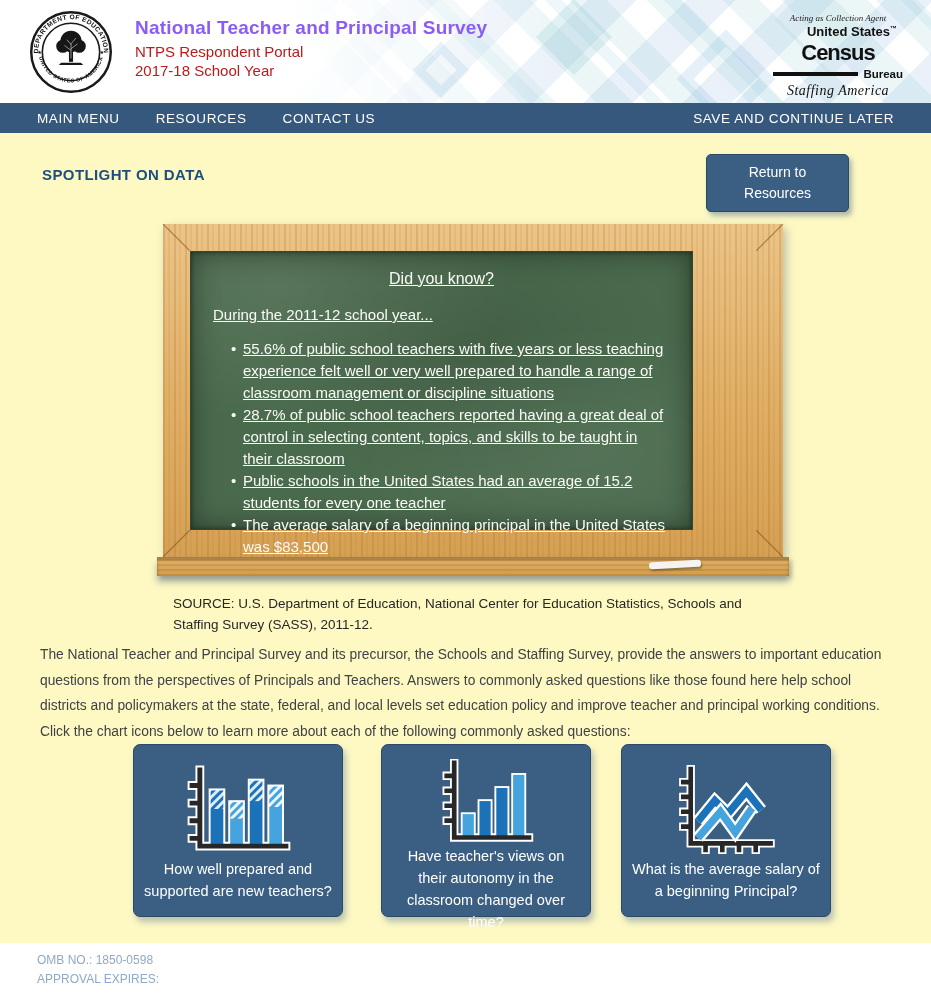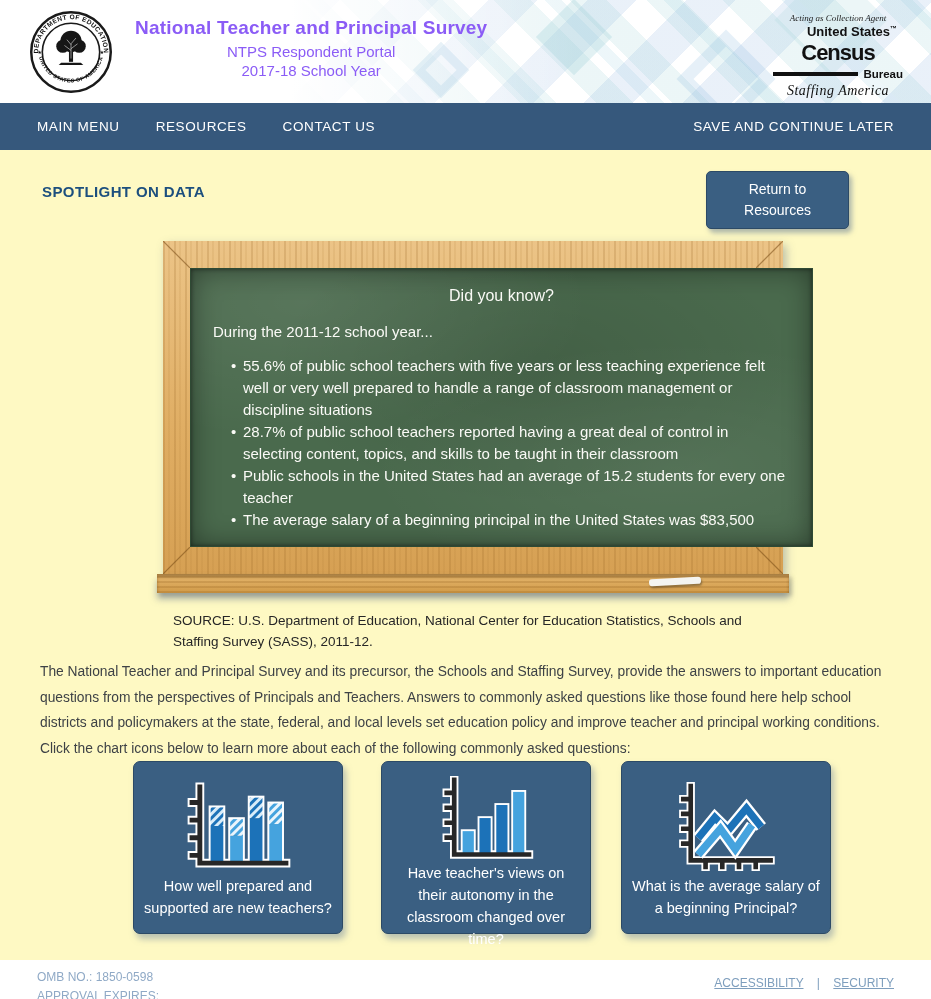--- a/index.html
+++ b/index.html
@@ -18,34 +18,34 @@
   }
   .dmd { position:absolute; transform:rotate(45deg); }
   .dmd1 { top:10px; right:330px; width:54px; height:54px; background:rgba(150,205,212,0.28); }
   .dmd2 { top:44px; right:170px; width:70px; height:70px; border:12px solid rgba(130,180,220,0.20); }
   .dmd3 { top:-20px; right:60px; width:80px; height:80px; background:rgba(160,210,216,0.20); }
   .dmd4 { top:50px; right:470px; width:40px; height:40px; border:9px solid rgba(150,195,225,0.22); }
 
   .seal { position:absolute; top:11px; left:30px; width:82px; height:82px; }
   .header-titles { position:absolute; top:17px; left:135px; }
   .header-title { font-size:19px; font-weight:bold; color:#8b5cf6; letter-spacing:0.2px; }
-  .header-sub { font-size:15px; color:#8b5cf6; margin-top:3px; line-height:19px;text-align:center; }
+  .header-sub { font-size:15px; color:#b91c1c; margin-top:3px; line-height:19px; }
 
   .census { position:absolute; top:13px; right:28px; width:130px; color:#111; }
   .census-tagline { font-family:"Liberation Serif", serif; font-style:italic; font-size:9px; text-align:center; color:#222; }
   .census-us { font-size:13px; font-weight:bold; text-align:right; padding-right:6px; margin-top:1px; }
   .census-us sup { font-size:7px; }
   .census-name { font-size:22px; font-weight:bold; letter-spacing:-1px; line-height:28px; text-align:center; }
   .census-bureau { display:flex; align-items:center; margin-top:1px; }
   .census-bar { flex:1; height:4px; background:#111; margin-right:5px; }
   .census-bureau-txt { font-size:11.5px; font-weight:bold; }
   .census-motto { font-family:"Liberation Serif", serif; font-style:italic; font-size:14px; text-align:center; margin-top:3px; letter-spacing:0.5px; }
 
   
-  .navbar { position:relative; width:931px; height:47px; background:#36587C; display:flex; align-items:center; justify-content:space-between; padding:14px 37px; }
+  .navbar { position:relative; width:931px; height:30px; background:#36587C; display:flex; align-items:center; justify-content:space-between; padding:14px 37px; }
   .nav-left { display:flex; gap:36px; }
   .nav-item { color:#fff; font-size:13.5px; letter-spacing:0.6px; cursor:pointer; }
 
   
   .content { position:relative; width:931px; height:810px; background:#fef9c3; }
   .spotlight-title { position:absolute; top:33px; left:42px; font-size:15px; font-weight:bold; color:#1C4F7E; letter-spacing:0.4px; }
   .return-btn { position:absolute; top:21px; right:82px; width:143px; height:58px;
     background:#3A5F82; color:#fff; font-family:"Liberation Sans",sans-serif; font-size:14px; line-height:1.5;
     border:1px solid #2C4A66; border-radius:5px; cursor:pointer; padding:0 20px;
     box-shadow:3px 4px 5px rgba(110,130,150,0.55); }
@@ -55,28 +55,28 @@
   .frame { position:relative; padding:27px; width:620px;
     background:
       repeating-linear-gradient(90deg, rgba(150,100,35,0.20) 0 2px, rgba(255,255,255,0) 2px 5px, rgba(170,120,50,0.12) 5px 7px, rgba(255,255,255,0) 7px 11px),
       linear-gradient(180deg, #ECC487 0%, #E0AE64 55%, #D6A053 100%);
     box-shadow:3px 4px 9px rgba(100,115,135,0.45); }
   .corner { position:absolute; width:27px; height:27px; }
   .c-tl { top:0; left:0;  background:linear-gradient(45deg,  rgba(0,0,0,0) 47%, rgba(120,75,20,0.55) 50%, rgba(0,0,0,0) 53%); }
   .c-tr { top:0; right:0; background:linear-gradient(135deg, rgba(0,0,0,0) 47%, rgba(120,75,20,0.55) 50%, rgba(0,0,0,0) 53%); }
   .c-bl { bottom:0; left:0;  background:linear-gradient(135deg, rgba(0,0,0,0) 47%, rgba(120,75,20,0.55) 50%, rgba(0,0,0,0) 53%); }
   .c-br { bottom:0; right:0; background:linear-gradient(45deg,  rgba(0,0,0,0) 47%, rgba(120,75,20,0.55) 50%, rgba(0,0,0,0) 53%); }
-  .surface { width:623px; height:279px; padding:16px 22px 0 22px; border:1px solid #2F4A34;
+  .surface { width:503px; height:279px; padding:16px 22px 0 22px; border:1px solid #2F4A34;
     background:
       radial-gradient(ellipse at 18% 12%, rgba(255,255,255,0.08), rgba(255,255,255,0) 40%),
       radial-gradient(ellipse at 78% 72%, rgba(255,255,255,0.06), rgba(255,255,255,0) 45%),
       radial-gradient(ellipse at 55% 35%, rgba(0,0,0,0.10), rgba(0,0,0,0) 55%),
       #4A6A4D;
     box-shadow:inset 0 0 28px rgba(0,0,0,0.42), inset 0 0 4px rgba(0,0,0,0.5);
-    color:#FAFAF6; font-size:15px; line-height:22px; }
+    color:#FAFAF6; font-size:15px; line-height:22px;text-decoration:underline; }
   .board-heading { text-align:center; font-size:16px; margin-bottom:14px; }
   .board-intro { margin-bottom:12px; }
   .board-list { list-style:none; padding-left:18px; }
   .board-list li { padding-left:12px; position:relative; }
   .board-list li::before { content:"•"; position:absolute; left:0; top:0; }
   .tray { position:relative; width:632px; height:19px; margin-left:-6px;
     background:
       repeating-linear-gradient(0deg, rgba(140,90,25,0.22) 0 2px, rgba(255,255,255,0) 2px 5px),
       linear-gradient(180deg, #E6B76F 0%, #D09A48 100%);
     box-shadow:inset 0 3px 3px rgba(90,55,10,0.45), 0 6px 7px rgba(105,120,140,0.55), 3px 3px 4px rgba(0,0,0,0.18); }
@@ -88,21 +88,21 @@
 
   
   .qbtn { position:absolute; top:611px; width:210px; height:173px; background:#3A5F82; border:1px solid #2C4A66;
     border-radius:7px; cursor:pointer; box-shadow:3px 5px 6px rgba(120,140,160,0.5);
     display:flex; flex-direction:column; align-items:center; justify-content:space-between; padding:14px 10px 14px; }
   .qbtn-1 { left:133px; } .qbtn-2 { left:381px; } .qbtn-3 { left:621px; }
   .qicon { flex:1; display:flex; align-items:center; justify-content:center; }
   .qlabel { color:#fff; font-family:"Liberation Sans",sans-serif; font-size:14.5px; line-height:22px; text-align:center; }
 
   
-  .footer { position:relative; width:931px; height:48px; background:#fff; display:flex; justify-content:space-between; padding:8px 37px 0 37px; }
+  .footer { position:relative; width:931px; height:48px; background:#fff; display:flex; justify-content:space-between; padding:8px 37px 0 37px;flex-direction:column; }
   .footer-left { font-size:12px; color:#8FA9C6; line-height:19px; }
   .footer-right { font-size:12px; color:#7E9EBD; margin-top:8px; }
   .footer-link { color:#7E9EBD; text-decoration:underline; cursor:pointer; }
   .footer-sep { margin:0 10px; text-decoration:none; }
 
   button { -webkit-appearance:none; appearance:none; }
 </style>
 </head>
 <body>
 

